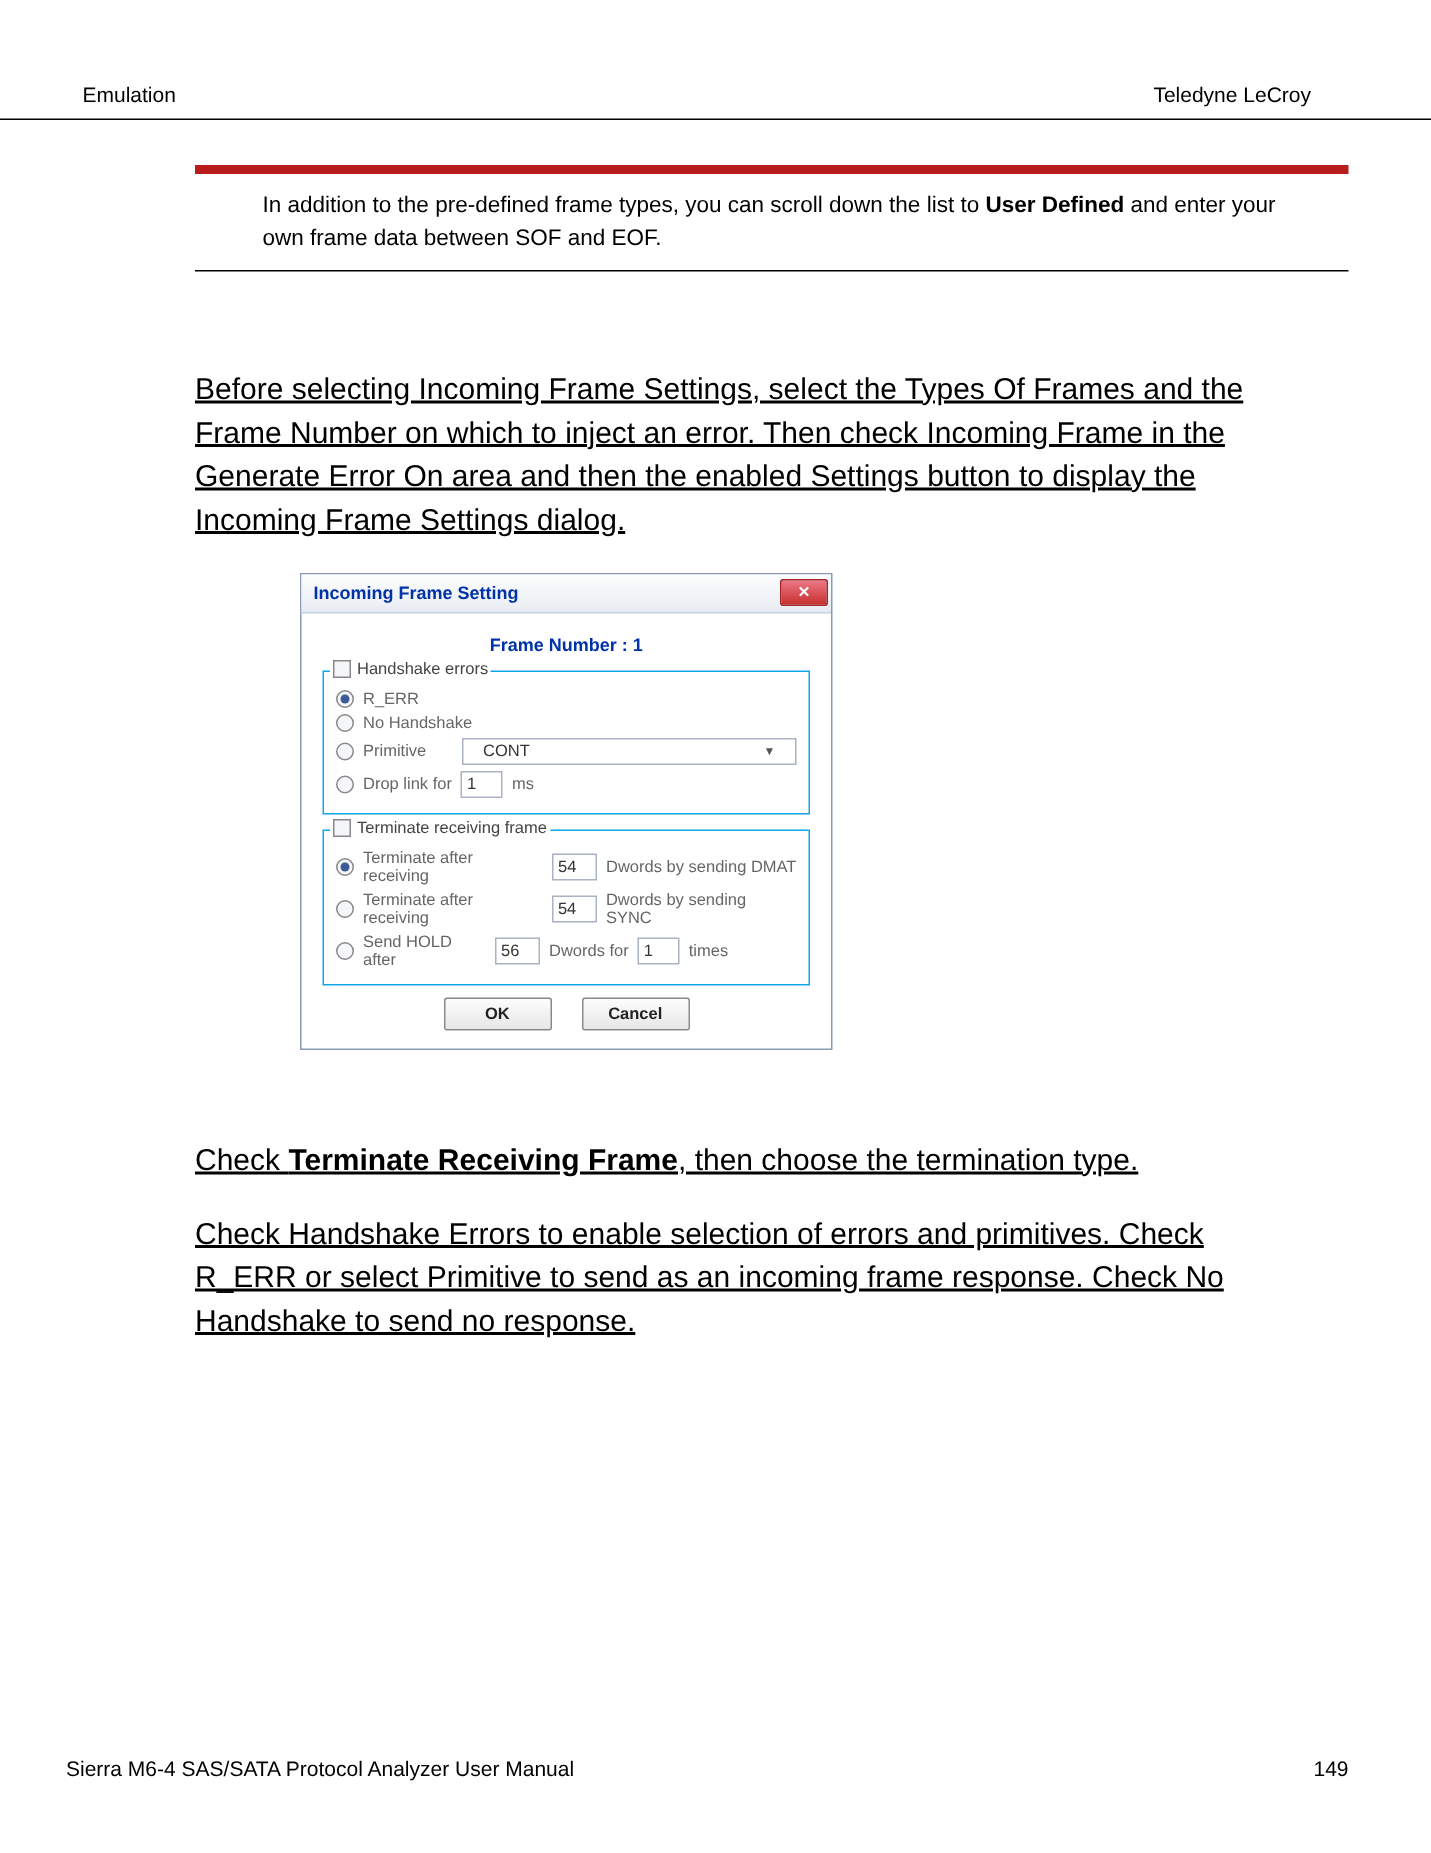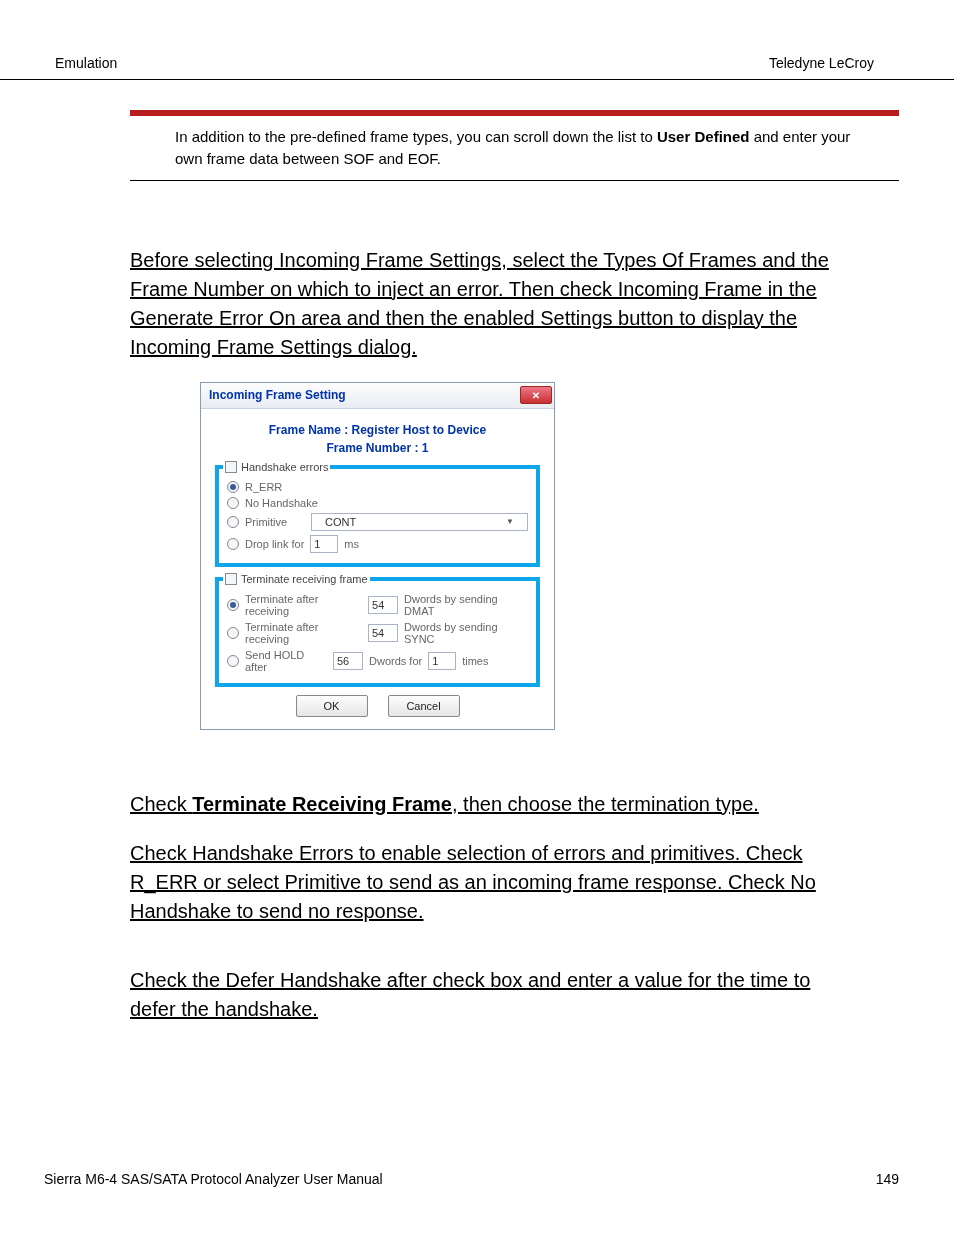--- a/index.html
+++ b/index.html
@@ -66,21 +66,21 @@
     border: 1px solid #a02525;
     border-radius: 2px;
     display: flex; align-items: center; justify-content: center;
     color: #fff; font-size: 10px; font-weight: bold;
   }
   .dialog-body { padding: 10px 10px 12px 10px; }
   .frame-info { text-align: center; color: #0033a8; font-weight: bold; font-size: 12px; }
   .frame-info div { margin: 4px 0; }
 
   .fieldset {
-    border: 4px solid #0ea5e9;
+    border: 1px solid #0ea5e9;
     margin: 10px 4px 8px 4px;
     padding: 8px 8px 6px 8px;
     position: relative;
   }
   .fieldset-legend {
     position: absolute;
     top: -8px; left: 4px;
     background: #fff;
     padding: 0 2px;
     display: flex; align-items: center; gap: 4px;
@@ -106,21 +106,21 @@
     border: 1px solid #aab3c4; height: 18px;
     padding: 0 3px; font-size: 11px; color: #333; background: #fff;
   }
   .dropdown {
     border: 1px solid #aab3c4; height: 18px;
     display: inline-flex; align-items: center; justify-content: space-between;
     padding: 0 13px; background: #fff; color: #333;
   }
   .dropdown .arrow { font-size: 8px; color: #555; }
   .defer-row { display: flex; align-items: center; gap: 8px; margin: 6px 4px 14px 4px; color: #555; }
-  .btnrow { display: flex; justify-content: center; gap: 20px; }
+  .btnrow { display: flex; justify-content: center; gap: 20px; font-weight: bold; }
   .winbtn {
     width: 72px; height: 22px; border: 1px solid #888;
     background: linear-gradient(#fdfdfd,#e6e6e6);
     display: flex; align-items: center; justify-content: center;
     font-size: 11px; color: #222; border-radius: 2px;
   }
 
   .page-footer {
     position: absolute;
     bottom: 48px; left: 44px; right: 55px;
@@ -147,24 +147,20 @@
   <div class="dialog">
     <div class="dialog-titlebar">
       <span class="dialog-title">Incoming Frame Setting</span>
       <div class="close-btn">
         <span>✕</span>
       </div>
     </div>
     <div class="dialog-body">
       <div class="frame-info">
         <div>
-          <span>Frame Name :</span>
-          <span>Register Host to Device</span>
-        </div>
-        <div>
           <span>Frame Number :</span>
           <span>1</span>
         </div>
       </div>
 
       <div class="fieldset">
         <div class="fieldset-legend">
           <span class="chk"></span>
           <span>Handshake errors</span>
         </div>
@@ -224,20 +220,19 @@
         <div class="winbtn">OK</div>
         <div class="winbtn">Cancel</div>
       </div>
     </div>
   </div>
 
   <p class="para" style="margin-top:40px">
     <span>Check </span><span class="bold">Terminate Receiving Frame</span><span>, then choose the termination type.</span>
   </p>
   <p class="para">Check Handshake Errors to enable selection of errors and primitives. Check R_ERR or select Primitive to send as an incoming frame response. Check No Handshake to send no response.</p>
-  <p class="para" style="margin-top:40px">Check the Defer Handshake after check box and enter a value for the time to defer the handshake.</p>
 
 </div>
 
 <div class="page-footer">
   <span>Sierra M6-4 SAS/SATA Protocol Analyzer User Manual</span>
   <span>149</span>
 </div>
 
 </body></html>

